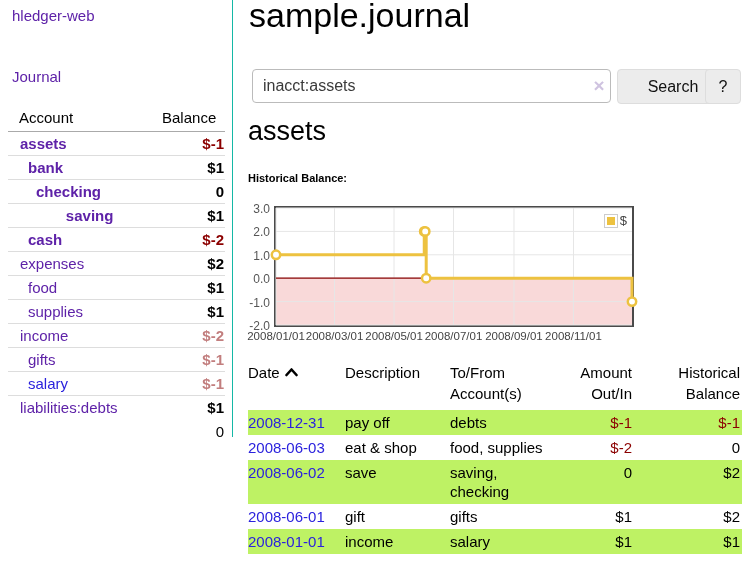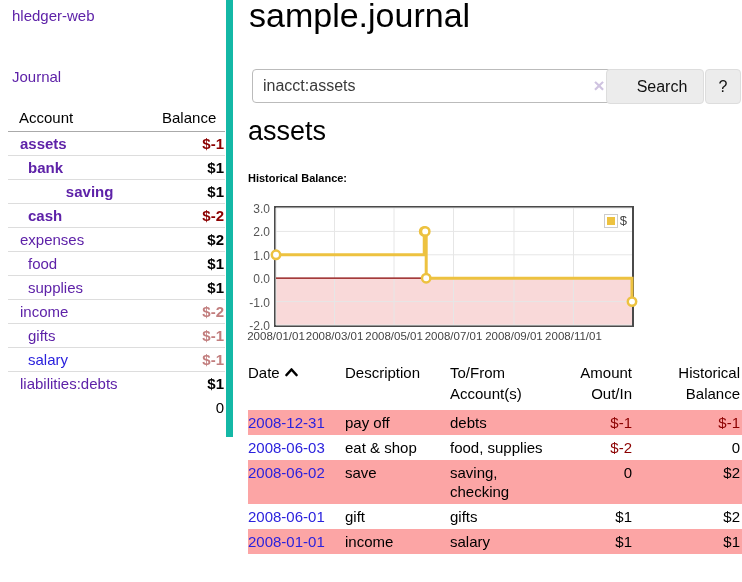--- a/index.html
+++ b/index.html
@@ -7,21 +7,21 @@
   body {
     width: 742px; height: 582px;
     font-family: "Liberation Sans", "DejaVu Sans", sans-serif;
     color: #000; position: relative; overflow: hidden;
   }
   a { text-decoration: none; cursor: pointer; }
 
   
   #sidebar {
     position: absolute; left: 0; top: 0; width: 233px; height: 437px;
-    border-right: 7px solid #14b8a6;
+    border-right: 1px solid #14b8a6;
   }
   .brand { display: block; padding: 7px 0 0 12px; font-size: 15px; color: #5e22a8; }
   .nav-link { display: block; margin-top: 44px; padding-left: 12px; font-size: 15px; color: #5e22a8; }
   #acct-table { width: 217px; margin: 21px 8px 0 8px; border-collapse: collapse; font-size: 15px; }
   #acct-table th { font-weight: normal; text-align: left; padding: 3px 1px 5px 11px; border-bottom: 1px solid #aaa; }
   #acct-table th.bal-h { text-align: center; padding-right: 1px; }
   #acct-table td { padding: 2px 0; line-height: 19px; }
   #acct-table tbody tr { border-top: 1px solid #ddd; }
   #acct-table tbody tr:first-child { border-top: none; }
   #acct-table td.bal { text-align: right; padding-right: 1px; font-weight: bold; white-space: nowrap; }
@@ -43,21 +43,21 @@
     font-size: 16px; font-family: inherit; color: #3a3a3a; outline: none;
   }
   #search-clear {
     position: absolute; left: 338px; top: 5px; width: 18px; height: 24px;
     color: #cfc3e0; font-size: 19px; font-weight: bold; text-align: center; line-height: 24px; cursor: pointer;
   }
   .btn {
     position: absolute; top: 0; height: 35px; background: #ececec; border: 1px solid #ddd;
     border-radius: 4px; font-size: 16px; font-family: inherit; color: #111; cursor: pointer;
   }
-  #search-btn { left: 354px; width: 98px; padding-left: 14px; }
+  #search-btn { left: 365px; width: 98px; padding-left: 14px; }
   #help-btn { left: 453px; width: 36px; }
 
   h2.acct-heading { position: absolute; top: 116px; left: 0; font-size: 27px; font-weight: normal; }
   .section-label { position: absolute; top: 172px; left: 0; font-size: 11px; font-weight: bold; }
 
   
   #chart { position: absolute; top: 203px; left: 0; width: 494px; height: 145px; }
   #plot {
     position: absolute; left: 26px; top: 3px; width: 360px; height: 121px;
     border: 2px solid #4a4a4a; background: #fff;
@@ -74,21 +74,21 @@
   #legend .swatch { width: 14px; height: 14px; border: 1px solid #ccc; background: #fff; padding: 2px; }
   #legend .swatch .fill { display: block; width: 8px; height: 8px; }
   #legend .lbl { font-size: 13px; color: #444; }
 
   
   #register { position: absolute; top: 360px; left: 0; width: 494px; border-collapse: collapse; font-size: 15px; }
   #register th { font-weight: normal; text-align: left; vertical-align: top; padding: 2px 10px 6px 0; line-height: 21px; }
   #register th.r, #register td.r { text-align: right; }
   #register th:last-child, #register td:last-child { padding-right: 2px; }
   #register td { padding: 3px 10px 3px 0; line-height: 19px; vertical-align: top; }
-  #register tbody tr.stripe { background: #fca5a5; }
+  #register tbody tr.stripe { background: #bef264; }
   #register a.date-link { color: #2b22dd; }
   #register td.neg { color: #8b0000; }
   .sort-icon { display: inline-block; margin-left: 5px; position: relative; top: 0px; }
 
   col.c-date { width: 97px; } col.c-desc { width: 105px; } col.c-acct { width: 115px; }
   col.c-amt { width: 77px; } col.c-bal { width: 100px; }
 </style>
 </head>
 <body>
 
@@ -103,20 +103,24 @@
       </tr>
     </thead>
     <tbody>
         <tr class="bold">
           <td style="padding-left: 12px;"><a href="#">assets</a></td>
           <td class="bal neg-dark">$-1</td>
         </tr>
         <tr class="bold">
           <td style="padding-left: 20px;"><a href="#">bank</a></td>
           <td class="bal pos">$1</td>
+        </tr>
+        <tr class="bold">
+          <td style="padding-left: 28px;"><a href="#">checking</a></td>
+          <td class="bal pos">0</td>
         </tr>
         <tr class="bold">
           <td style="padding-left: 28px; text-align: center;"><a href="#">saving</a></td>
           <td class="bal pos">$1</td>
         </tr>
         <tr class="bold">
           <td style="padding-left: 20px;"><a href="#">cash</a></td>
           <td class="bal neg-dark">$-2</td>
         </tr>
         <tr>

